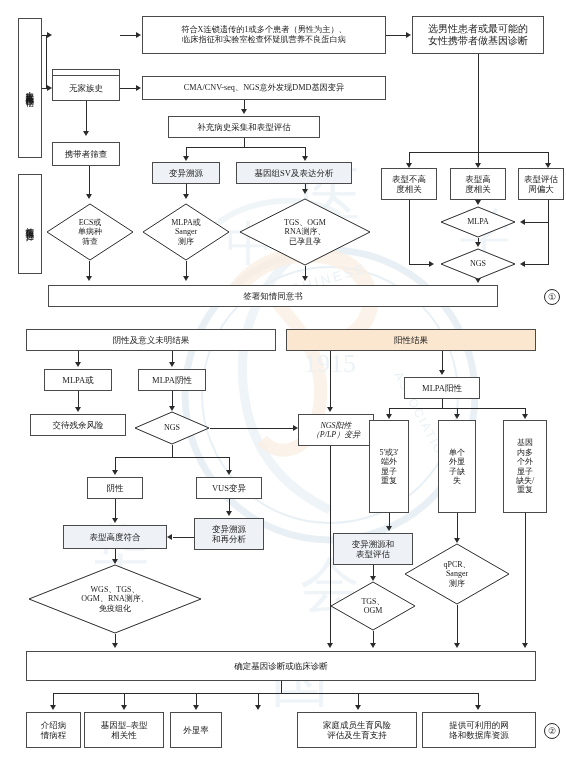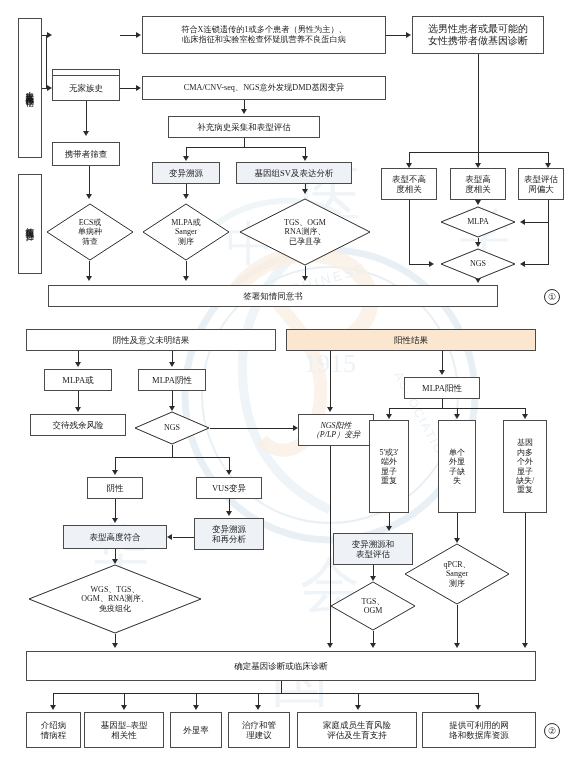--- a/index.html
+++ b/index.html
@@ -425,22 +425,20 @@
   <div class="ln lnv" style="left:358px;top:693px;height:13px;"></div>
   <div class="arr down" style="left:355px;top:705px;"></div>
   <div class="ln lnv" style="left:478px;top:693px;height:13px;"></div>
   <div class="arr down" style="left:475px;top:705px;"></div>
 
   <div class="node" style="left:26px;top:712px;width:55px;height:36px;">介绍病
 情病程</div>
   <div class="node" style="left:84px;top:712px;width:80px;height:36px;">基因型–表型
 相关性</div>
   <div class="node" style="left:170px;top:712px;width:52px;height:36px;">外显率</div>
-  <div class="node" style="left:228px;top:712px;width:62px;height:36px;">治疗和管
-理建议</div>
   <div class="node" style="left:297px;top:712px;width:120px;height:36px;">家庭成员生育风险
 评估及生育支持</div>
   <div class="node" style="left:422px;top:712px;width:114px;height:36px;">提供可利用的网
 络和数据库资源</div>
 
   <div class="circnum" style="left:544px;top:723px;">②</div>
 
 </div>
 
 </body></html>

